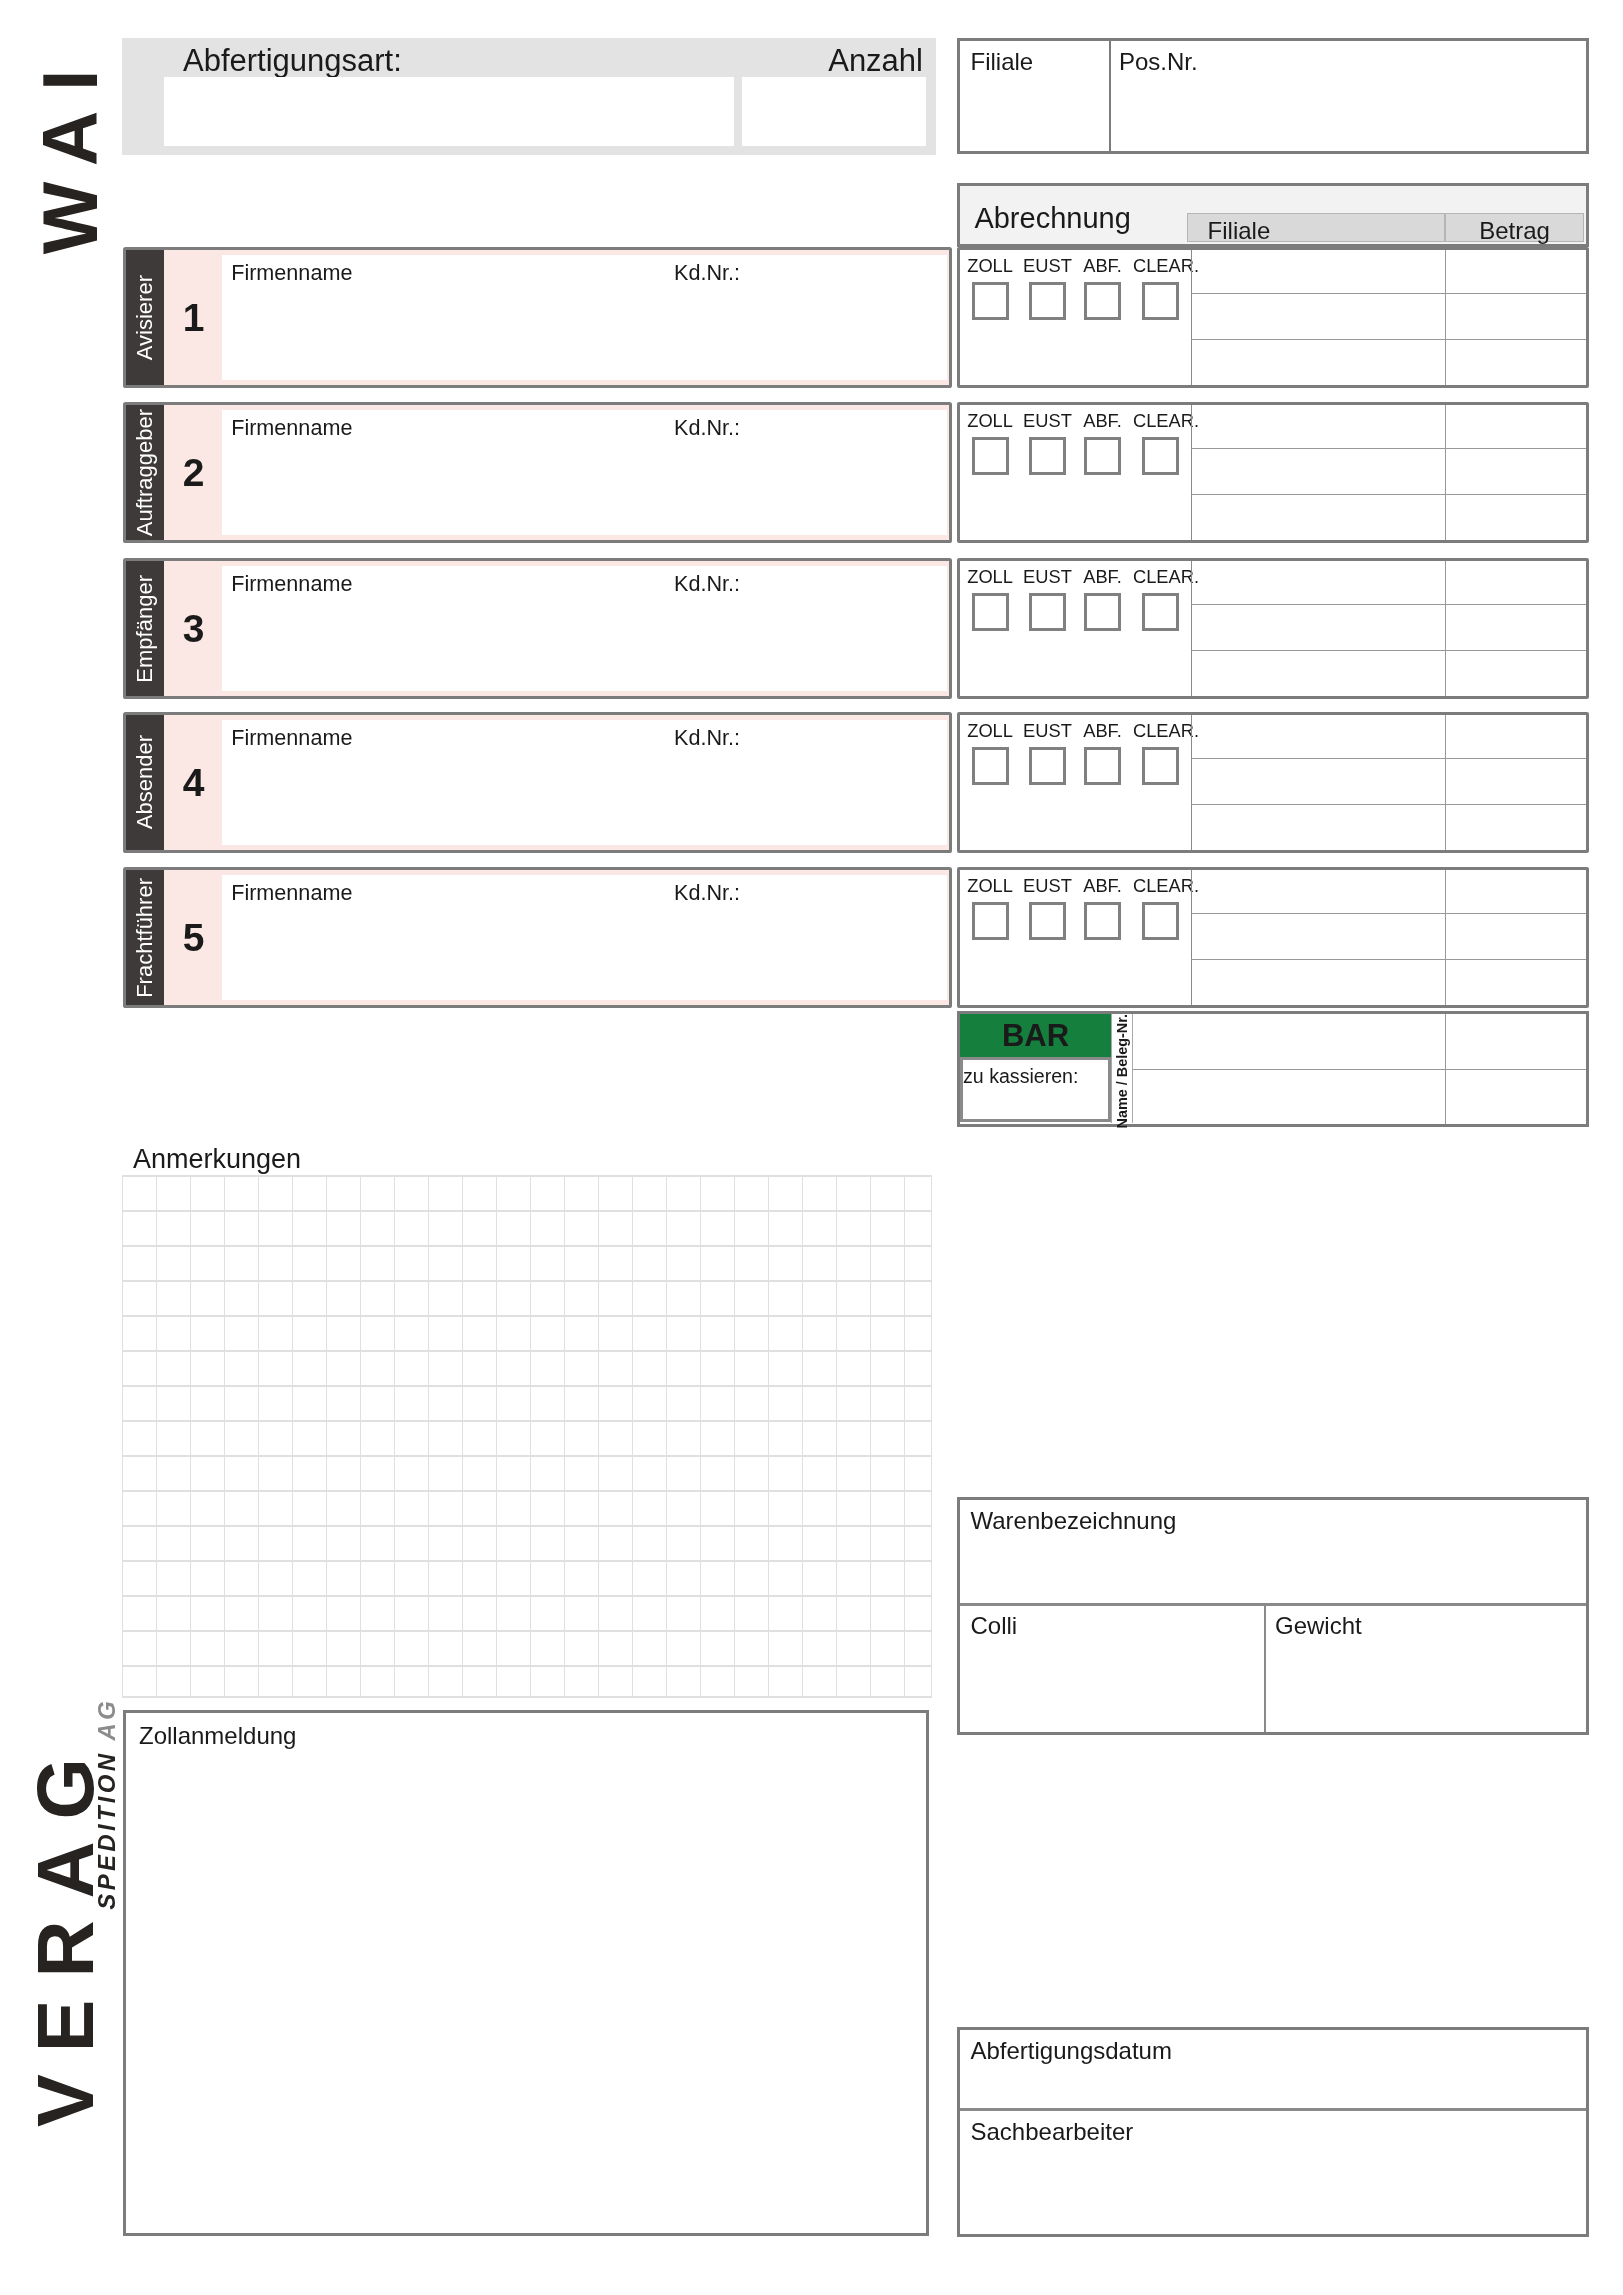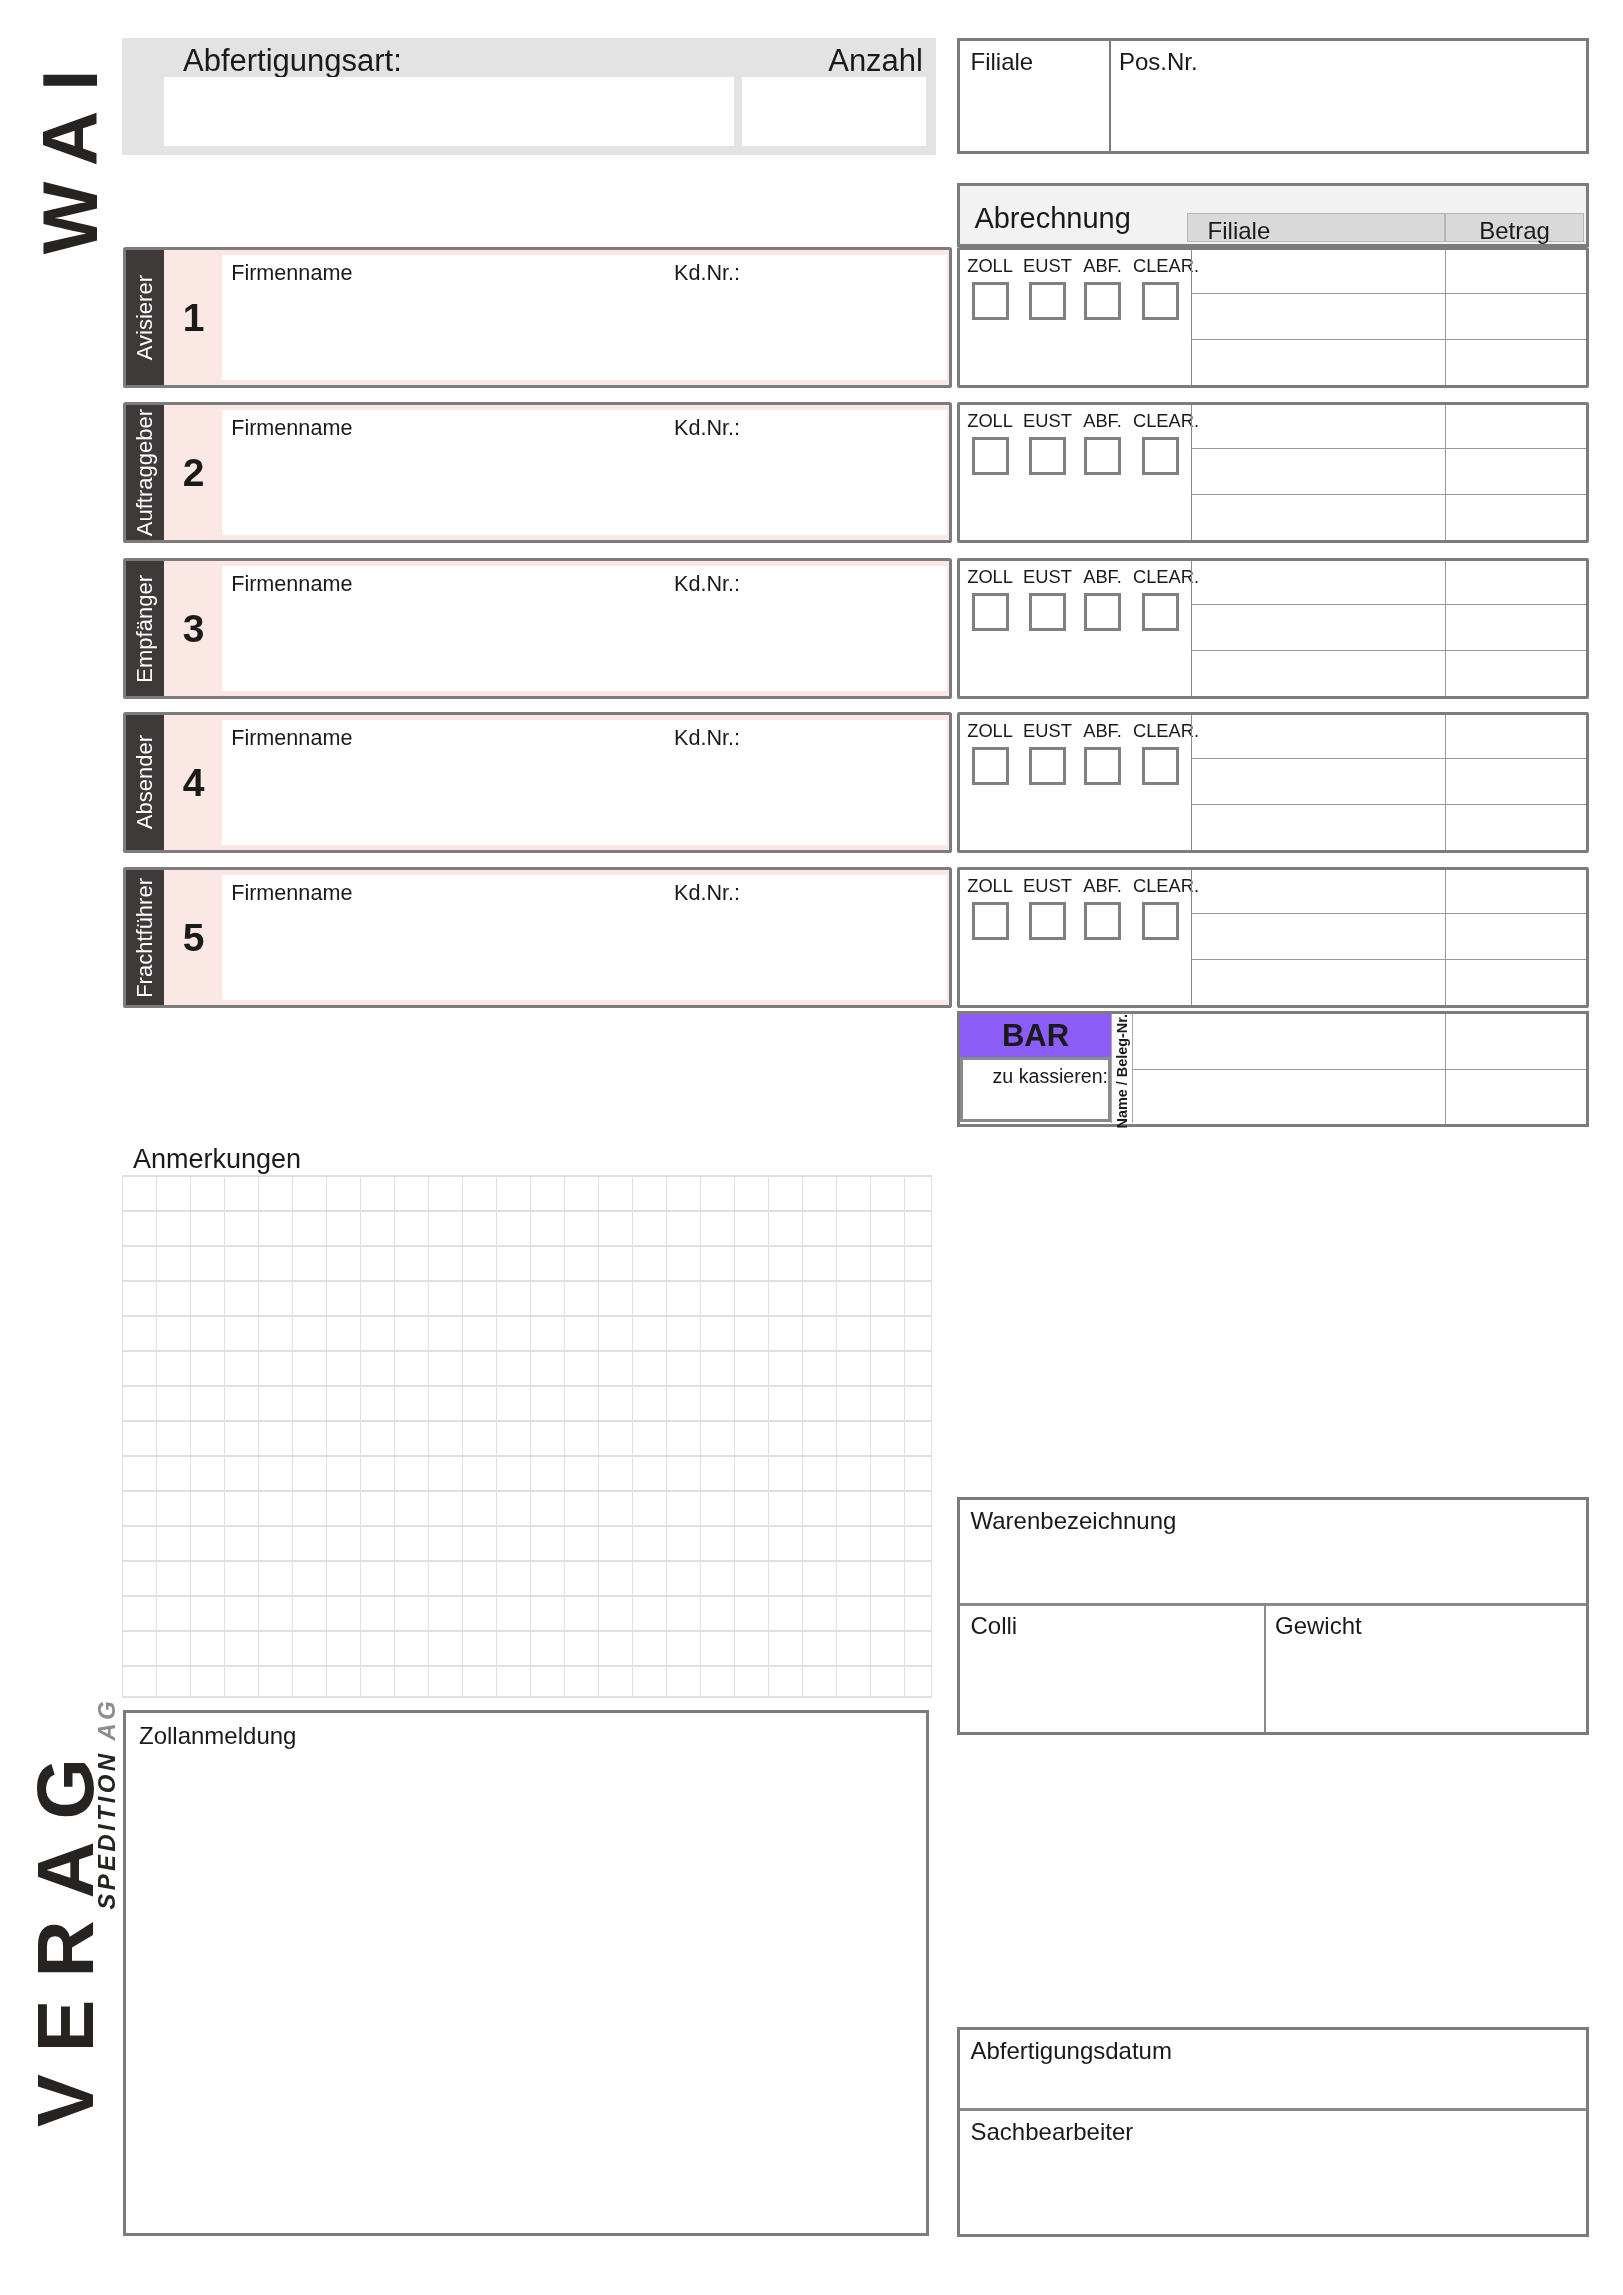--- a/index.html
+++ b/index.html
@@ -55,24 +55,24 @@
   .cb-group{position:absolute; top:5.2px; width:55px; text-align:center;}
   .cb-label{font-size:18.3px; display:block;}
   .cb-box{width:37px; height:38px; border:3.9px solid #808080; box-sizing:border-box; background:#fff; margin:5.2px auto 0 auto;}
   .vline-a{position:absolute; left:231px; top:0; bottom:0; width:1.3px; background:#8a8a8a;}
   .vline-b{position:absolute; left:485px; top:0; bottom:0; width:1.3px; background:var(--thin);}
   .hline-1,.hline-2{position:absolute; left:231px; right:0; height:1.3px; background:var(--thin);}
   .hline-1{top:43px;} .hline-2{top:89px;}
 
   
   #bar-section{left:957px; top:1011px; width:632px; height:116px; border:3.9px solid var(--bgray); background:#fff; box-sizing:border-box;}
-  #bar-title-box{position:absolute; left:0; top:0; width:151px; height:43px; background:#8b5cf6;}
+  #bar-title-box{position:absolute; left:0; top:0; width:151px; height:43px; background:#15803d;}
   #bar-title-box span{font-size:31px; font-weight:bold;}
   #zu-kassieren-box{position:absolute; left:0; top:43px; width:151px; height:65px; background:#fff; border:3.3px solid #8a8a8a; box-sizing:border-box;}
-  #zu-kassieren-box span{position:absolute; left:0; right:0; top:5.2px; text-align:right; font-size:19.6px;}
+  #zu-kassieren-box span{position:absolute; left:0; right:0; top:5.2px; text-align:left; font-size:19.6px;}
   #name-beleg-strip{position:absolute; left:151px; top:0; width:22px; height:109px; background:#fff; border-left:1.3px solid #aaa; border-right:1.3px solid #aaa; box-sizing:border-box;}
   #name-beleg-strip .vtext{font-size:14.4px; font-weight:bold; margin:auto;}
   #bar-hline{position:absolute; left:173px; right:0; top:55px; height:1.3px; background:var(--thin);}
   #bar-vline{position:absolute; left:485px; top:0; bottom:0; width:1.3px; background:var(--thin);}
 
   
   #anmerkungen-label{left:133px; top:1144px; font-size:27px;}
   #anmerkungen-grid{
     left:122px; top:1175px; width:810px; height:523px; background:#fff;
     border-right:1.3px solid var(--gline); border-bottom:2px solid var(--gline); box-sizing:border-box;

